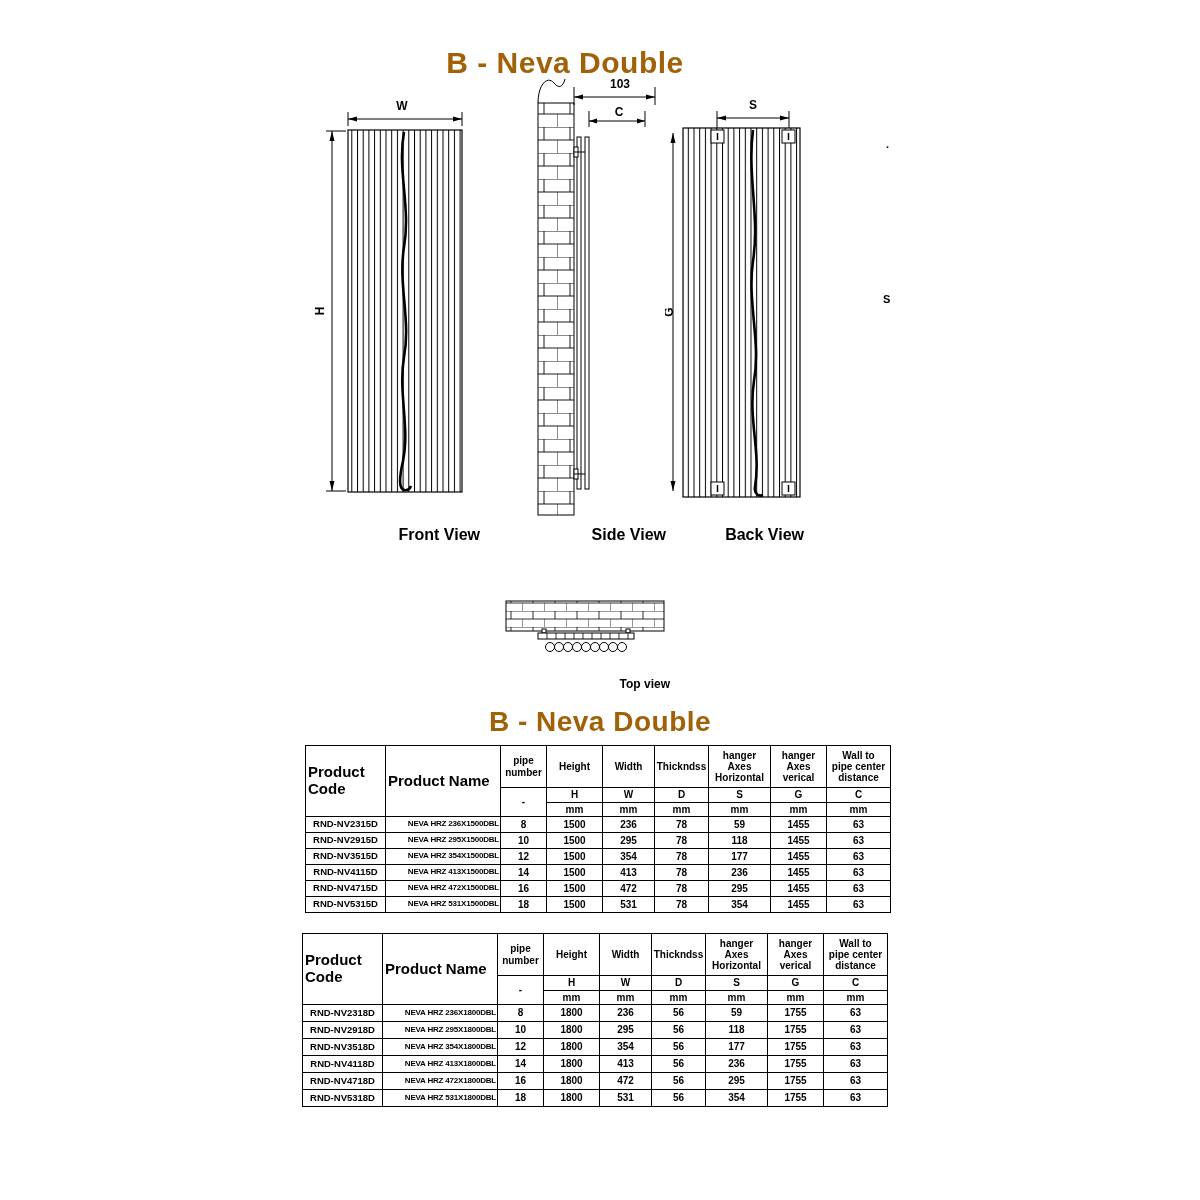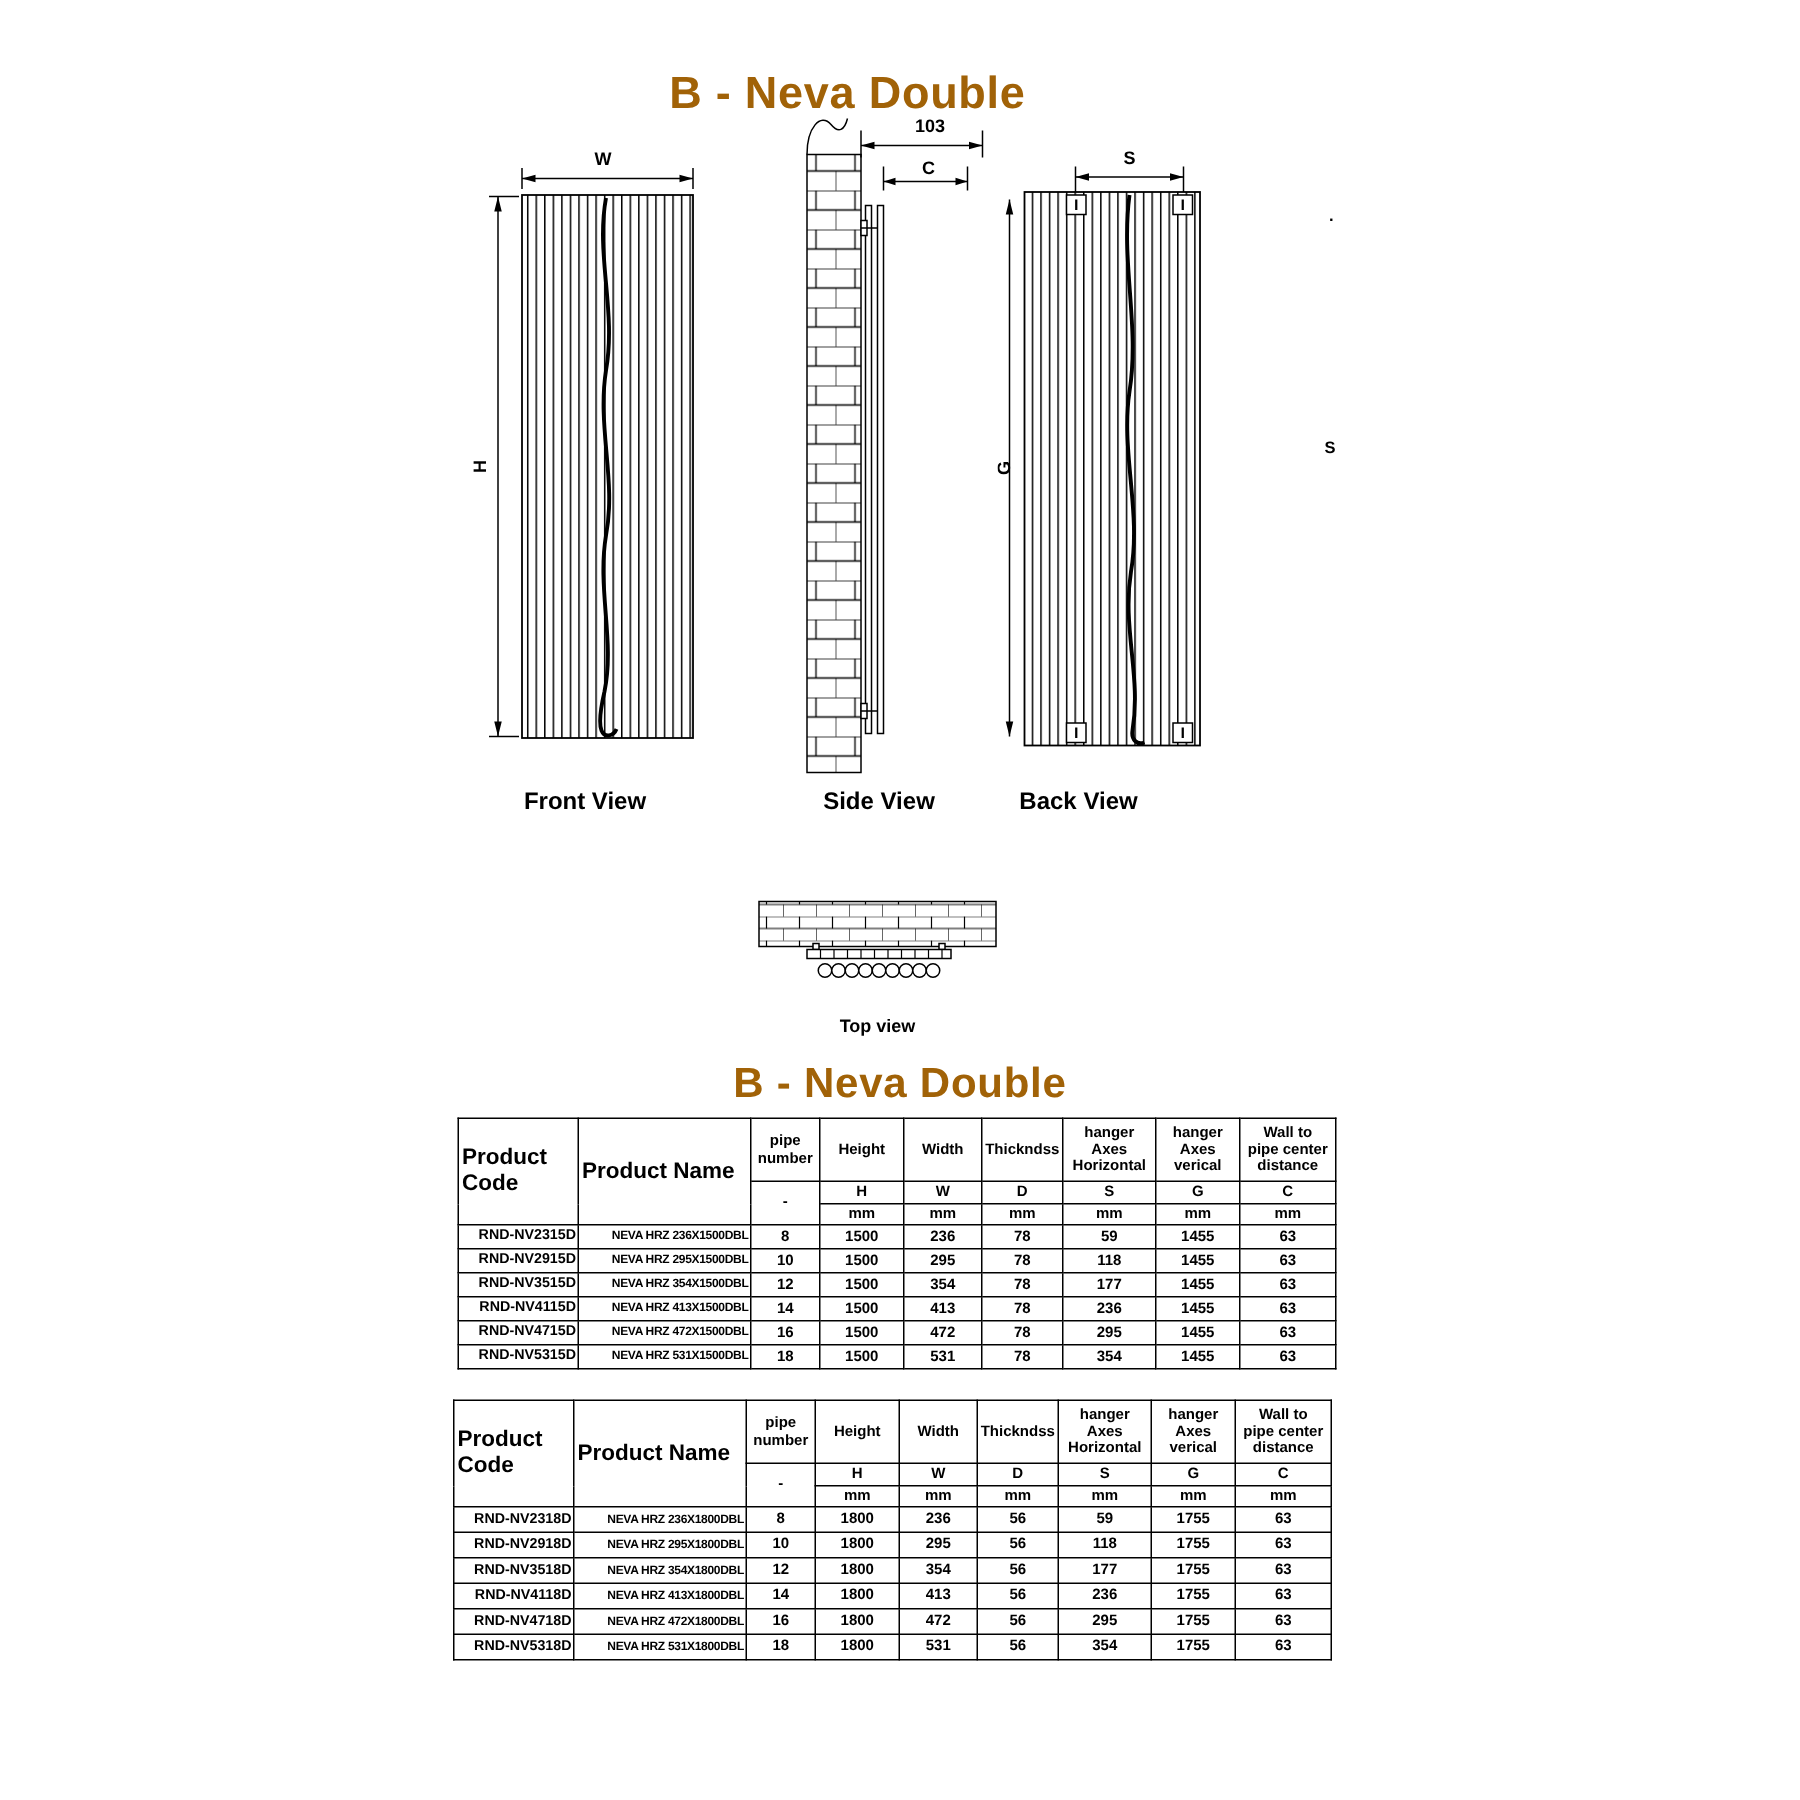--- a/index.html
+++ b/index.html
@@ -7,21 +7,21 @@
   body {
     position:relative;
     width:1200px; height:1200px;
     font-family:"Liberation Sans", sans-serif;
     color:#000;
     overflow:hidden;
   }
   .title { position:absolute; font-weight:bold; text-align:center; color:#a16207; }
   #title1 { left:0; top:46px; width:1130px; font-size:30px; letter-spacing:0.5px; }
   #title2 { left:0; top:706px; width:1200px; font-size:28px; letter-spacing:0.5px; }
-  .view-label { position:absolute; font-weight:bold; font-size:16px; text-align:center; color:#000; }
+  .view-label { position:absolute; font-weight:bold; font-size:16px; text-align:right; color:#000; }
   .margin-mark { position:absolute; font-size:11px; font-weight:bold; color:#000; }
   svg { position:absolute; }
   svg text { font-family:"Liberation Sans", sans-serif; font-size:12px; font-weight:bold; fill:#000; }
 
   table.spec {
     position:absolute;
     border-collapse:collapse;
     table-layout:fixed;
     width:585px;
     background:#fff;
@@ -37,21 +37,21 @@
     white-space:pre-line;
     overflow:hidden;
     color:#000;
   }
   .spec thead tr.hrow1 th { height:42px; }
   .spec thead tr.hrow2 th { height:15px; }
   .spec thead tr.hrow3 th { height:14px; }
   .spec th.pc, .spec th.pn { text-align:left; padding-left:2px; font-size:15px; }
   .spec tbody tr { height:16px; }
   table.t2 tbody tr { height:17px; }
-  .spec td.c0 { font-size:9.5px; text-align:right; white-space:nowrap; }
+  .spec td.c0 { font-size:9.5px; text-align:center; white-space:nowrap; }
   .spec td.c1 { font-size:8px; text-align:right; white-space:nowrap; letter-spacing:-0.2px; }
 </style>
 </head>
 <body>
 
 <div id="title1" class="title">B - Neva Double</div>
 <div id="title2" class="title">B - Neva Double</div>
 
 <svg style="left:300px; top:95px;" width="180" height="450" viewBox="0 0 180 450">
   <defs>

